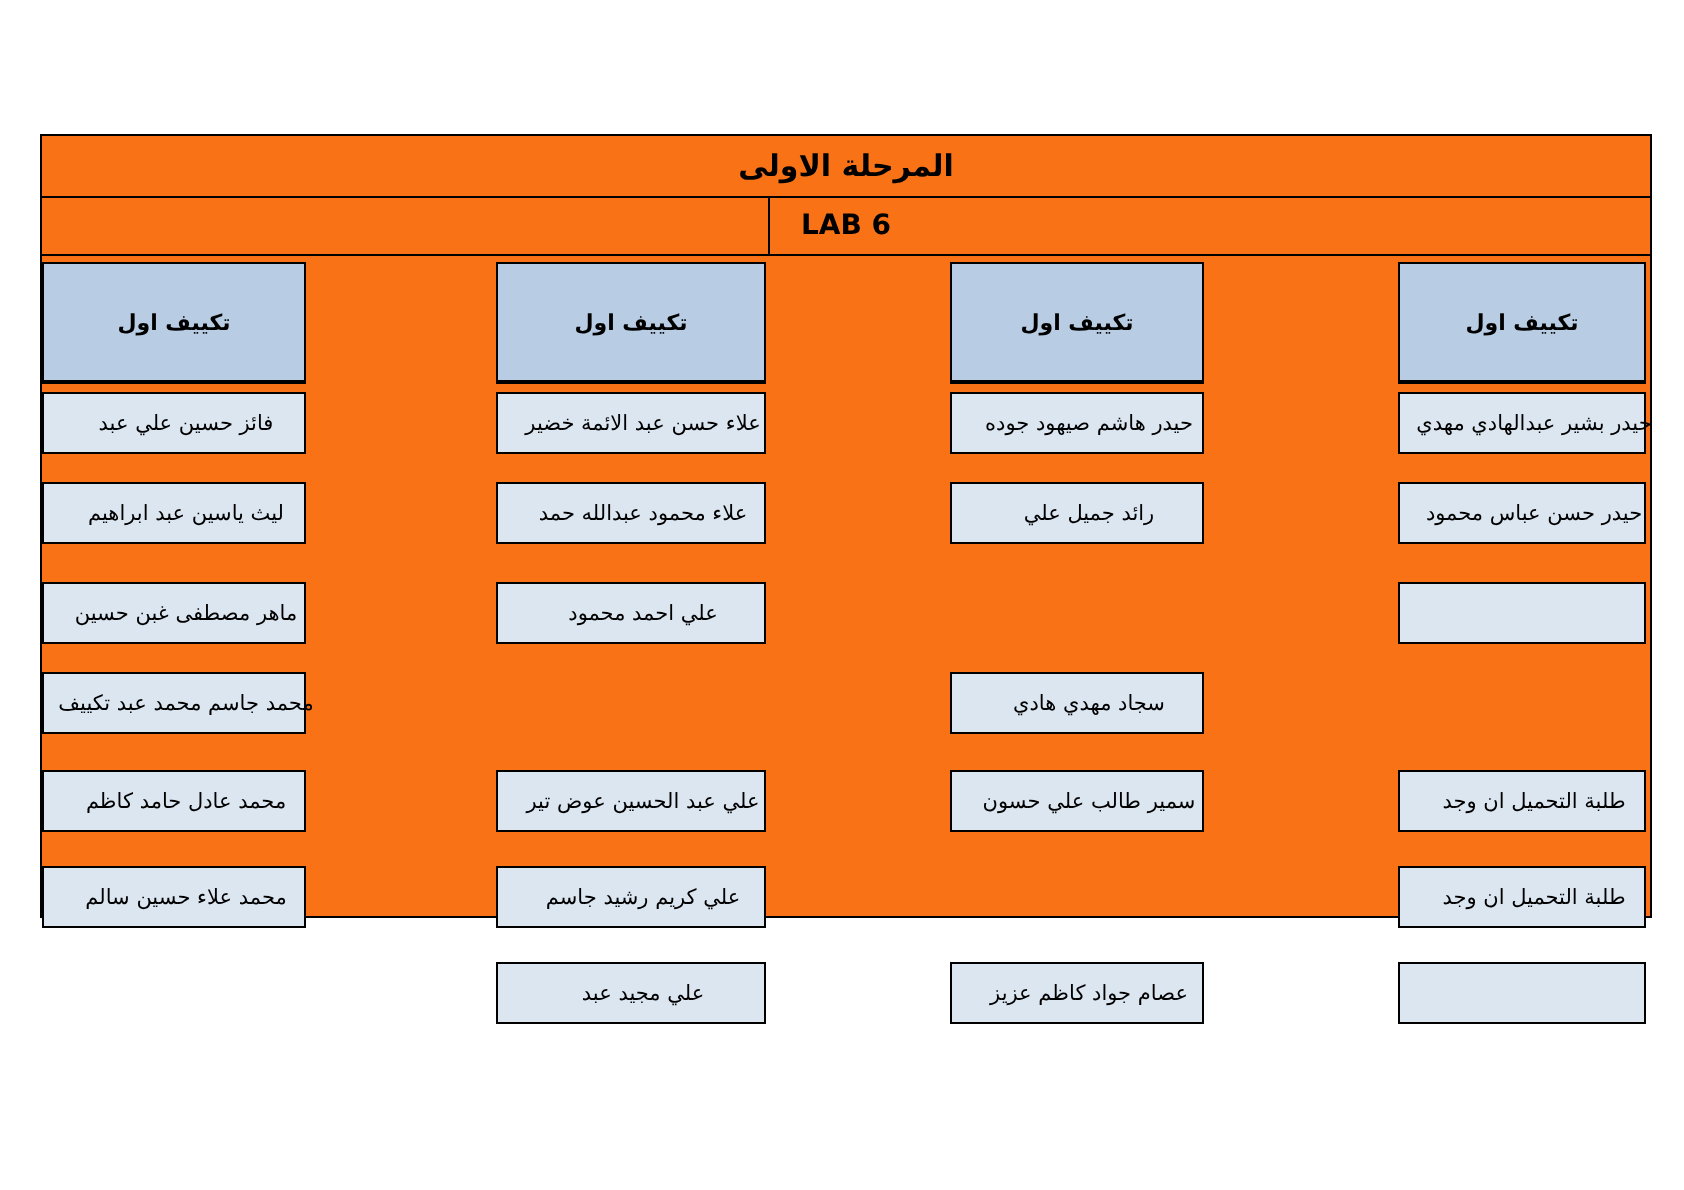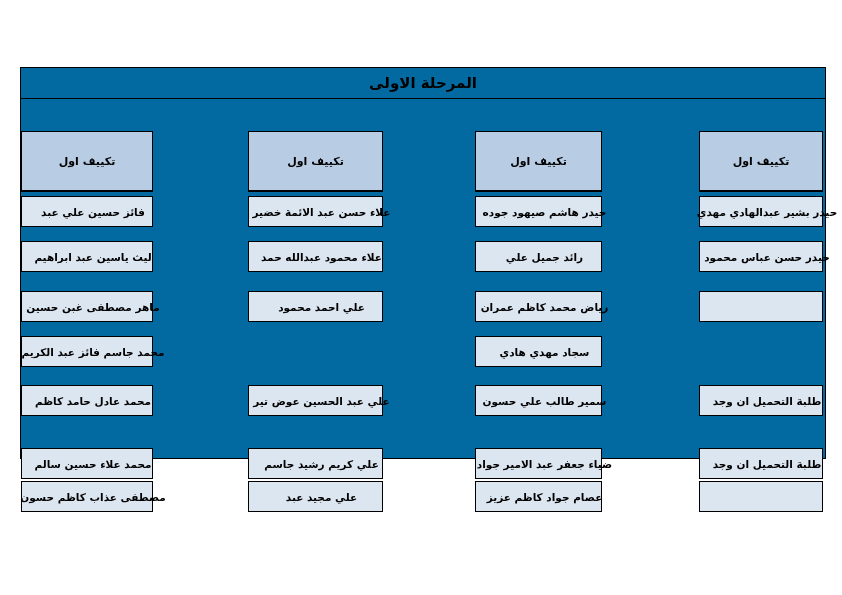--- a/index.html
+++ b/index.html
@@ -2,21 +2,21 @@
 <html lang="ar"><head>
 <meta charset="utf-8">
 <style>
   html,body{margin:0;padding:0;}
   body{
     width:842px;height:595px;background:#ffffff;position:relative;overflow:hidden;
     font-family:"DejaVu Sans", sans-serif;color:var(--text,#000);
   }
   .sheet-table{
     position:absolute;left:20px;top:67px;width:806px;height:392px;
-    border:1.5px solid var(--border,#000);box-sizing:border-box;background:#0369a1;
+    border:1.5px solid var(--border,#000);box-sizing:border-box;background:#f97316;
   }
   .title-row{
     position:absolute;left:0;top:0;width:100%;height:31px;box-sizing:border-box;
     border-bottom:1.5px solid var(--border,#000);
     display:flex;align-items:center;justify-content:center;
     font-size:15px;font-weight:bold;direction:rtl;
   }
   .lab-row{
     position:absolute;left:0;top:31px;width:100%;height:29px;box-sizing:border-box;
     border-bottom:1.5px solid var(--border,#000);
@@ -37,63 +37,64 @@
     border:1.5px solid var(--border,#000);border-bottom-width:2px;
     background:var(--header-fill,#b8cce4);
     display:flex;align-items:center;justify-content:center;
     font-size:11px;font-weight:bold;direction:rtl;
   }
   .cell{
     position:absolute;left:0;width:100%;height:31px;box-sizing:border-box;
     border:1.5px solid var(--border,#000);
     background:var(--cell-fill,#dce6f1);
     display:flex;align-items:center;justify-content:center;
-    font-size:10.5px;font-weight:bold;direction:rtl;white-space:nowrap;padding-left:12px;
+    font-size:10.5px;font-weight:normal;direction:rtl;white-space:nowrap;padding-left:12px;
   }
   .r0{top:65px;} .r1{top:110px;} .r2{top:160px;} .r3{top:205px;}
-  .r4{top:254px;} .r5{top:302px;margin-top:15px;} .r6{top:350px;}
+  .r4{top:254px;} .r5{top:302px;} .r6{top:350px;}
 </style>
 </head>
 <body style="--header-fill: #b8cce4; --cell-fill: #dce6f1; --border: #000000; --text: #000000;">
 
 <div class="sheet-table">
   <div class="title-row">المرحلة الاولى</div>
 
+  <div class="lab-row">
+    <span>LAB 6</span>
+    <div class="lab-divider"></div>
+  </div>
 
   <div class="col col-0">
       <div class="hdr">تكييف اول</div>
       <div class="cell r0">حيدر بشير عبدالهادي مهدي</div>
       <div class="cell r1">حيدر حسن عباس محمود</div>
       <div class="cell r2"></div>
       <div class="cell r4">طلبة التحميل ان وجد</div>
       <div class="cell r5">طلبة التحميل ان وجد</div>
       <div class="cell r6"></div>
     </div>
   <div class="col col-1">
       <div class="hdr">تكييف اول</div>
       <div class="cell r0">حيدر هاشم صيهود جوده</div>
       <div class="cell r1">رائد جميل علي</div>
-      <div class="cell r2">رياض محمد كاظم عمران</div>
       <div class="cell r3">سجاد مهدي هادي</div>
       <div class="cell r4">سمير طالب علي حسون</div>
-      <div class="cell r5">ضياء جعفر عبد الامير جواد</div>
       <div class="cell r6">عصام جواد كاظم عزيز</div>
     </div>
   <div class="col col-2">
       <div class="hdr">تكييف اول</div>
       <div class="cell r0">علاء حسن عبد الائمة خضير</div>
       <div class="cell r1">علاء محمود عبدالله حمد</div>
       <div class="cell r2">علي احمد محمود</div>
       <div class="cell r4">علي عبد الحسين عوض تير</div>
       <div class="cell r5">علي كريم رشيد جاسم</div>
       <div class="cell r6">علي مجيد عبد</div>
     </div>
   <div class="col col-3">
       <div class="hdr">تكييف اول</div>
       <div class="cell r0">فائز حسين علي عبد</div>
       <div class="cell r1">ليث ياسين عبد ابراهيم</div>
       <div class="cell r2">ماهر مصطفى غبن حسين</div>
-      <div class="cell r3">محمد جاسم فائز عبد الكريم</div>
+      <div class="cell r3">محمد جاسم محمد عبد تكييف</div>
       <div class="cell r4">محمد عادل حامد كاظم</div>
       <div class="cell r5">محمد علاء حسين سالم</div>
-      <div class="cell r6">مصطفى عذاب كاظم حسون</div>
     </div>
 </div>
 
 </body></html>

